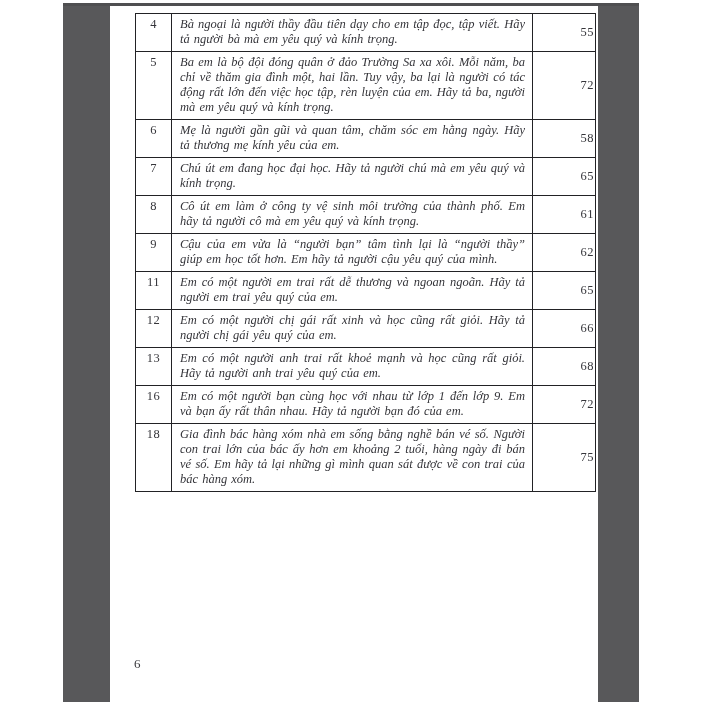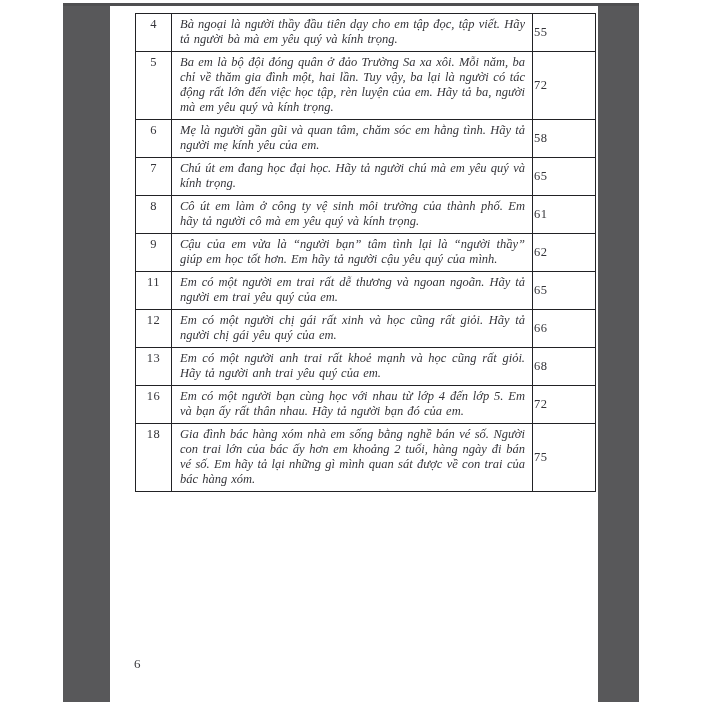--- a/index.html
+++ b/index.html
@@ -46,21 +46,21 @@
   td.col-topic {
     width:345px;
     font-style:italic;
     line-height:15px;
     text-align:justify;
     padding:3px 7px 4px 8px;
     word-spacing:1px;
   }
   td.col-page {
     width:60px;
-    text-align:left;
+    text-align:right;
     vertical-align:middle;
     font-style:normal;
     letter-spacing:0.5px;
   }
   .footer-page-number {
     position:absolute; left:134px; top:656px;
     font-size:13px;
     color:#3a3a3e;
   }
 </style>
@@ -78,21 +78,21 @@
         <td class="col-topic">Bà ngoại là người thầy đầu tiên dạy cho em tập đọc, tập viết. Hãy tả người bà mà em yêu quý và kính trọng.</td>
         <td class="col-page">55</td>
       </tr>
       <tr>
         <td class="col-no">5</td>
         <td class="col-topic">Ba em là bộ đội đóng quân ở đảo Trường Sa xa xôi. Mỗi năm, ba chỉ về thăm gia đình một, hai lần. Tuy vậy, ba lại là người có tác động rất lớn đến việc học tập, rèn luyện của em. Hãy tả ba, người mà em yêu quý và kính trọng.</td>
         <td class="col-page">72</td>
       </tr>
       <tr>
         <td class="col-no">6</td>
-        <td class="col-topic">Mẹ là người gần gũi và quan tâm, chăm sóc em hằng tình. Hãy tả người mẹ kính yêu của em.</td>
+        <td class="col-topic">Mẹ là người gần gũi và quan tâm, chăm sóc em hằng ngày. Hãy tả thương mẹ kính yêu của em.</td>
         <td class="col-page">58</td>
       </tr>
       <tr>
         <td class="col-no">7</td>
         <td class="col-topic">Chú út em đang học đại học. Hãy tả người chú mà em yêu quý và kính trọng.</td>
         <td class="col-page">65</td>
       </tr>
       <tr>
         <td class="col-no">8</td>
         <td class="col-topic">Cô út em làm ở công ty vệ sinh môi trường của thành phố. Em hãy tả người cô mà em yêu quý và kính trọng.</td>
@@ -113,21 +113,21 @@
         <td class="col-topic">Em có một người chị gái rất xinh và học cũng rất giỏi. Hãy tả người chị gái yêu quý của em.</td>
         <td class="col-page">66</td>
       </tr>
       <tr>
         <td class="col-no">13</td>
         <td class="col-topic">Em có một người anh trai rất khoẻ mạnh và học cũng rất giỏi. Hãy tả người anh trai yêu quý của em.</td>
         <td class="col-page">68</td>
       </tr>
       <tr>
         <td class="col-no">16</td>
-        <td class="col-topic">Em có một người bạn cùng học với nhau từ lớp 4 đến lớp 5. Em và bạn ấy rất thân nhau. Hãy tả người bạn đó của em.</td>
+        <td class="col-topic">Em có một người bạn cùng học với nhau từ lớp 1 đến lớp 9. Em và bạn ấy rất thân nhau. Hãy tả người bạn đó của em.</td>
         <td class="col-page">72</td>
       </tr>
       <tr>
         <td class="col-no">18</td>
         <td class="col-topic">Gia đình bác hàng xóm nhà em sống bằng nghề bán vé số. Người con trai lớn của bác ấy hơn em khoảng 2 tuổi, hàng ngày đi bán vé số. Em hãy tả lại những gì mình quan sát được về con trai của bác hàng xóm.</td>
         <td class="col-page">75</td>
       </tr>
     </tbody>
 </table>
 

